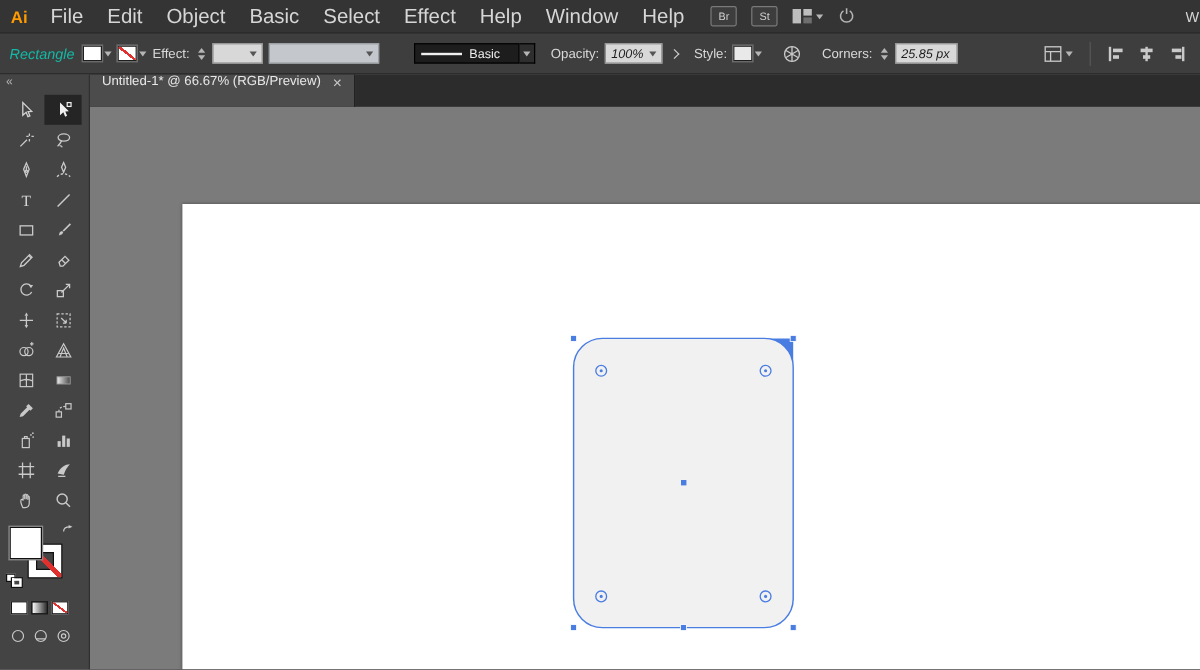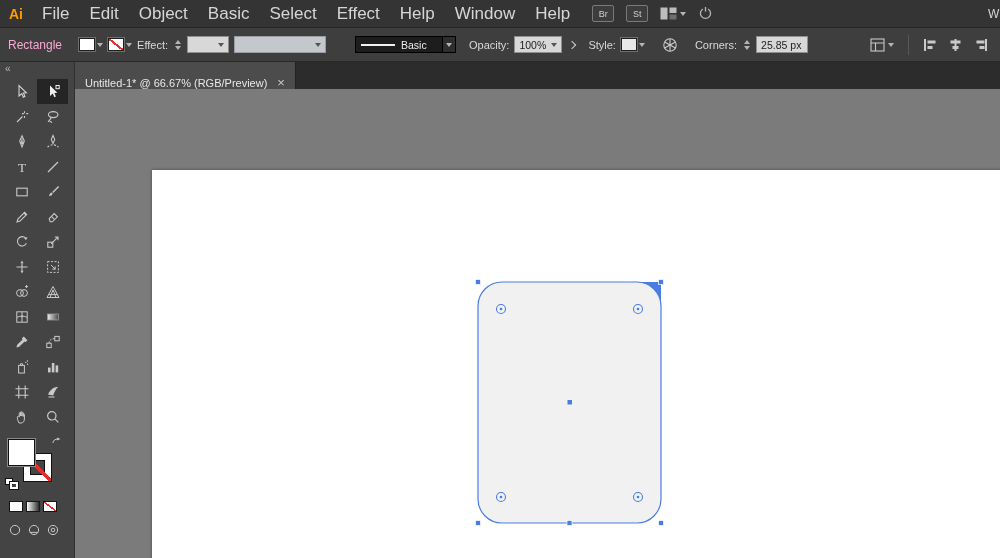--- a/index.html
+++ b/index.html
@@ -12,41 +12,41 @@
   .ai-logo { width:32px; text-align:center; color:#ff9a00; font-weight:bold; font-size:14px; }
   .menu-item { padding:0 10px; font-size:17px; color:#d6d6d6; line-height:28px; cursor:default; }
   .mb-btn { margin-left:12px; width:22px; height:17px; border:1px solid #7a7a7a; border-radius:2px; color:#cfcfcf; font-size:9px; display:flex; align-items:center; justify-content:center; background:#3d3d3d; }
   .mb-icon { margin-left:12px; display:flex; align-items:center; gap:3px; }
   .caret { width:0; height:0; border-left:3.5px solid transparent; border-right:3.5px solid transparent; border-top:4px solid #b5b5b5; }
   .menubar-right { margin-left:auto; color:#d6d6d6; font-size:12px; padding-right:0; width:12px; overflow:hidden; }
 
   
   .controlbar { position:absolute; left:0; top:28px; width:1000px; height:34px; background:#3e3e3e; border-bottom:1px solid #292929; display:flex; align-items:center; padding:0 8px; gap:5px; z-index:29; }
   .cb-label { font-size:11px; color:#d9d9d9; white-space:nowrap; }
-  .cb-label.bold { font-size:12px; color:#f9a8d4; margin-right:12px; }
+  .cb-label.bold { font-size:12px; color:#14b8a6; margin-right:2px;font-style:italic; }
   .swatch-dd { display:flex; align-items:center; gap:2px; }
   .swatch { width:16px; height:13px; background:#fff; border:1px solid #1e1e1e; outline:1px solid #6e6e6e; position:relative; }
   .none-slash::after { content:""; position:absolute; inset:0; background:linear-gradient(to top right, transparent 44%, #e0312f 44%, #e0312f 56%, transparent 56%); }
   .stepper { display:flex; flex-direction:column; gap:2px; align-items:center; width:9px; }
   .st-up { width:0;height:0;border-left:3.5px solid transparent;border-right:3.5px solid transparent;border-bottom:4px solid #b5b5b5; }
   .st-dn { width:0;height:0;border-left:3.5px solid transparent;border-right:3.5px solid transparent;border-top:4px solid #b5b5b5; }
-  .field { height:17px; background:#d8d8d8; border:1px solid #8f8f8f; color:#1d1d1d; font-size:10.5px; display:flex; align-items:center; padding:0 4px; }
+  .field { height:17px; background:#d8d8d8; border:1px solid #8f8f8f; color:#1d1d1d; font-size:10.5px; display:flex; align-items:center; padding:0 4px;font-style:italic; }
   .field .fcaret { margin-left:auto; width:0;height:0;border-left:3px solid transparent;border-right:3px solid transparent;border-top:4px solid #555; }
   .field.disabled { background:#c4c7cb; border-color:#9a9da1; }
   .style-dd { height:17px; background:#1d1d1d; border:1px solid #000; display:flex; align-items:center; padding:0 5px; gap:6px; color:#ececec; font-size:10.5px; }
   .style-dd .line { width:34px; height:2px; background:#efefef; }
   .dd-caret-box { height:17px; width:13px; background:#2e2e2e; border:1px solid #000; border-left:none; display:flex; align-items:center; justify-content:center; }
   .chev-right { width:6px; height:6px; border-top:1.5px solid #cfcfcf; border-right:1.5px solid #cfcfcf; transform:rotate(45deg); }
   .cb-sep { width:1px; height:20px; background:#585858; margin:0 4px; }
   .cb-iconbtn { display:flex; align-items:center; justify-content:center; padding:0 2px; }
   .cb-right { margin-left:auto; display:flex; align-items:center; gap:10px; padding-right:4px; }
 
   
   .tabstrip { position:absolute; left:75px; top:62px; right:0; height:27px; background:#2c2c2c; display:flex; align-items:flex-end; z-index:10; }
-  .doc-tab { height:27px; background:#4c4c4c; color:#e8e8e8; font-size:11px; display:flex; align-items:flex-end; gap:10px; padding:0 10px; border-right:1px solid #222; }
+  .doc-tab { height:27px; background:#4c4c4c; color:#e8e8e8; font-size:11px; display:flex; align-items:flex-start; gap:10px; padding:0 10px; border-right:1px solid #222; }
   .tab-close { color:#c9c9c9; font-size:13px; line-height:13px; cursor:default; }
 
   
   .toolpanel { position:absolute; left:0; top:62px; bottom:0; width:75px; background:#444; border-right:1px solid #303030; z-index:11; }
   .panel-header { height:14px; color:#b8b8b8; font-size:10px; padding-left:5px; line-height:13px; }
   .tools { display:grid; grid-template-columns:31px 31px; justify-content:center; margin-top:3px; }
   .tool { width:31px; height:25px; display:flex; align-items:center; justify-content:center; }
   .tool.selected { background:#252525; }
   .tool svg { display:block; }
 

